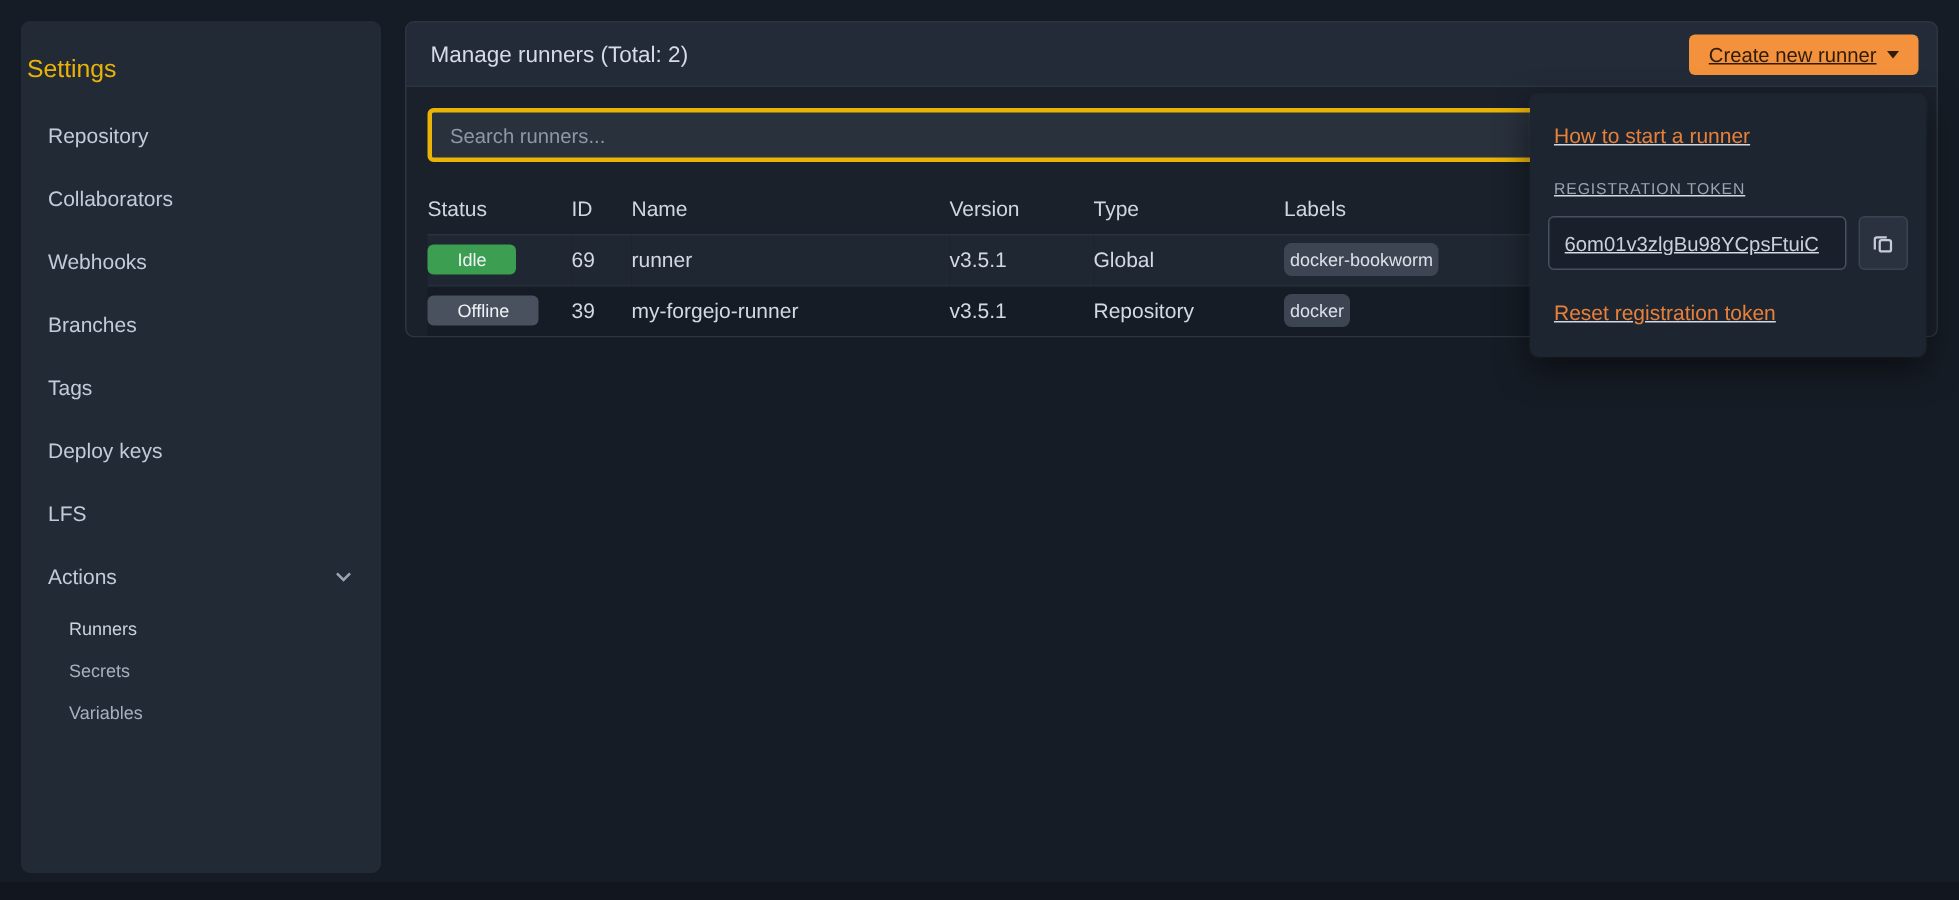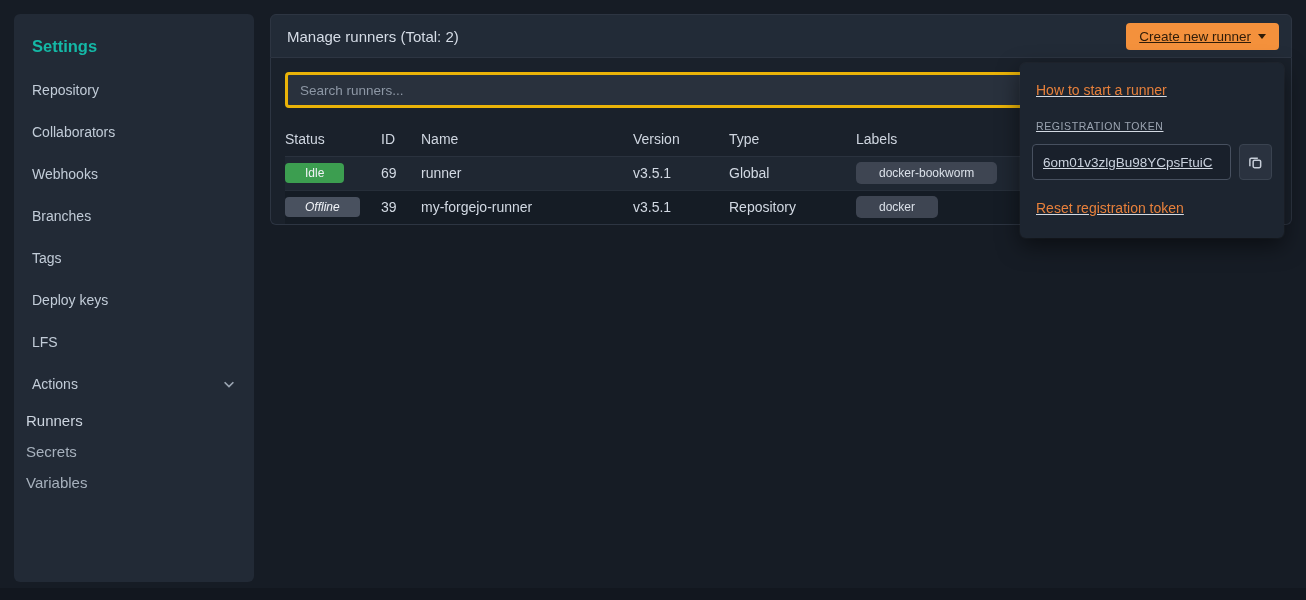--- a/index.html
+++ b/index.html
@@ -14,32 +14,32 @@
 
   
   .sidebar {
     position:absolute; left:14px; top:14px;
     width:240px; height:568px;
     background:#222a36;
     border-radius:6px;
     padding:10px 0;
   }
   .sidebar-title {
-    font-size:16.5px; color:#14b8a6;
-    padding:13px 18px; font-weight:700;
+    font-size:16.5px; color:#eab308;
+    padding:13px 4px; font-weight:400;
   }
   .side-item {
     font-size:14px; color:#c2ccd8;
     padding:13px 18px;
     cursor:pointer;
     display:flex; align-items:center; justify-content:space-between;
   }
   .side-sub {
-    font-size:15px; color:#a7b1bd;
-    padding:7px 18px 7px 12px;
+    font-size:12px; color:#a7b1bd;
+    padding:7px 18px 7px 32px;
     cursor:pointer;
   }
   .side-sub.active { color:#ccd4df; }
   .chev { width:14px; height:14px; stroke:#9aa4b1; fill:none; stroke-width:2; }
 
   
   .main {
     position:absolute; left:270px; top:14px; width:1022px;border-radius:17px;
   }
   .header-bar {
@@ -104,26 +104,26 @@
   .col-status{width:96px;} .col-id{width:40px;} .col-name{width:212px;}
   .col-version{width:96px;} .col-type{width:127px;}
 
   .badge {
     display:inline-block;
     font-size:12px; line-height:1;
     padding:4px 20px; border-radius:4px;
     color:#f0f3f7;
   }
   .badge-green { background:#3c9e50; }
-  .badge-gray  { background:#49515f;font-style:italic; }
+  .badge-gray  { background:#49515f; }
   .label-chip {
     display:inline-block;
     background:#3e4552; color:#dbe1e9;
     font-size:12px; line-height:1;
-    padding:5px 23px; border-radius:5px;
+    padding:5px 4px; border-radius:5px;
   }
 
   
   .token-panel {
     position:absolute;
     left:750px; top:49px;   
     width:264px;
     background:#1d2530;
     border-radius:6px;
     box-shadow:0 8px 22px rgba(0,0,0,.5), 0 0 0 1px rgba(255,255,255,.03);

